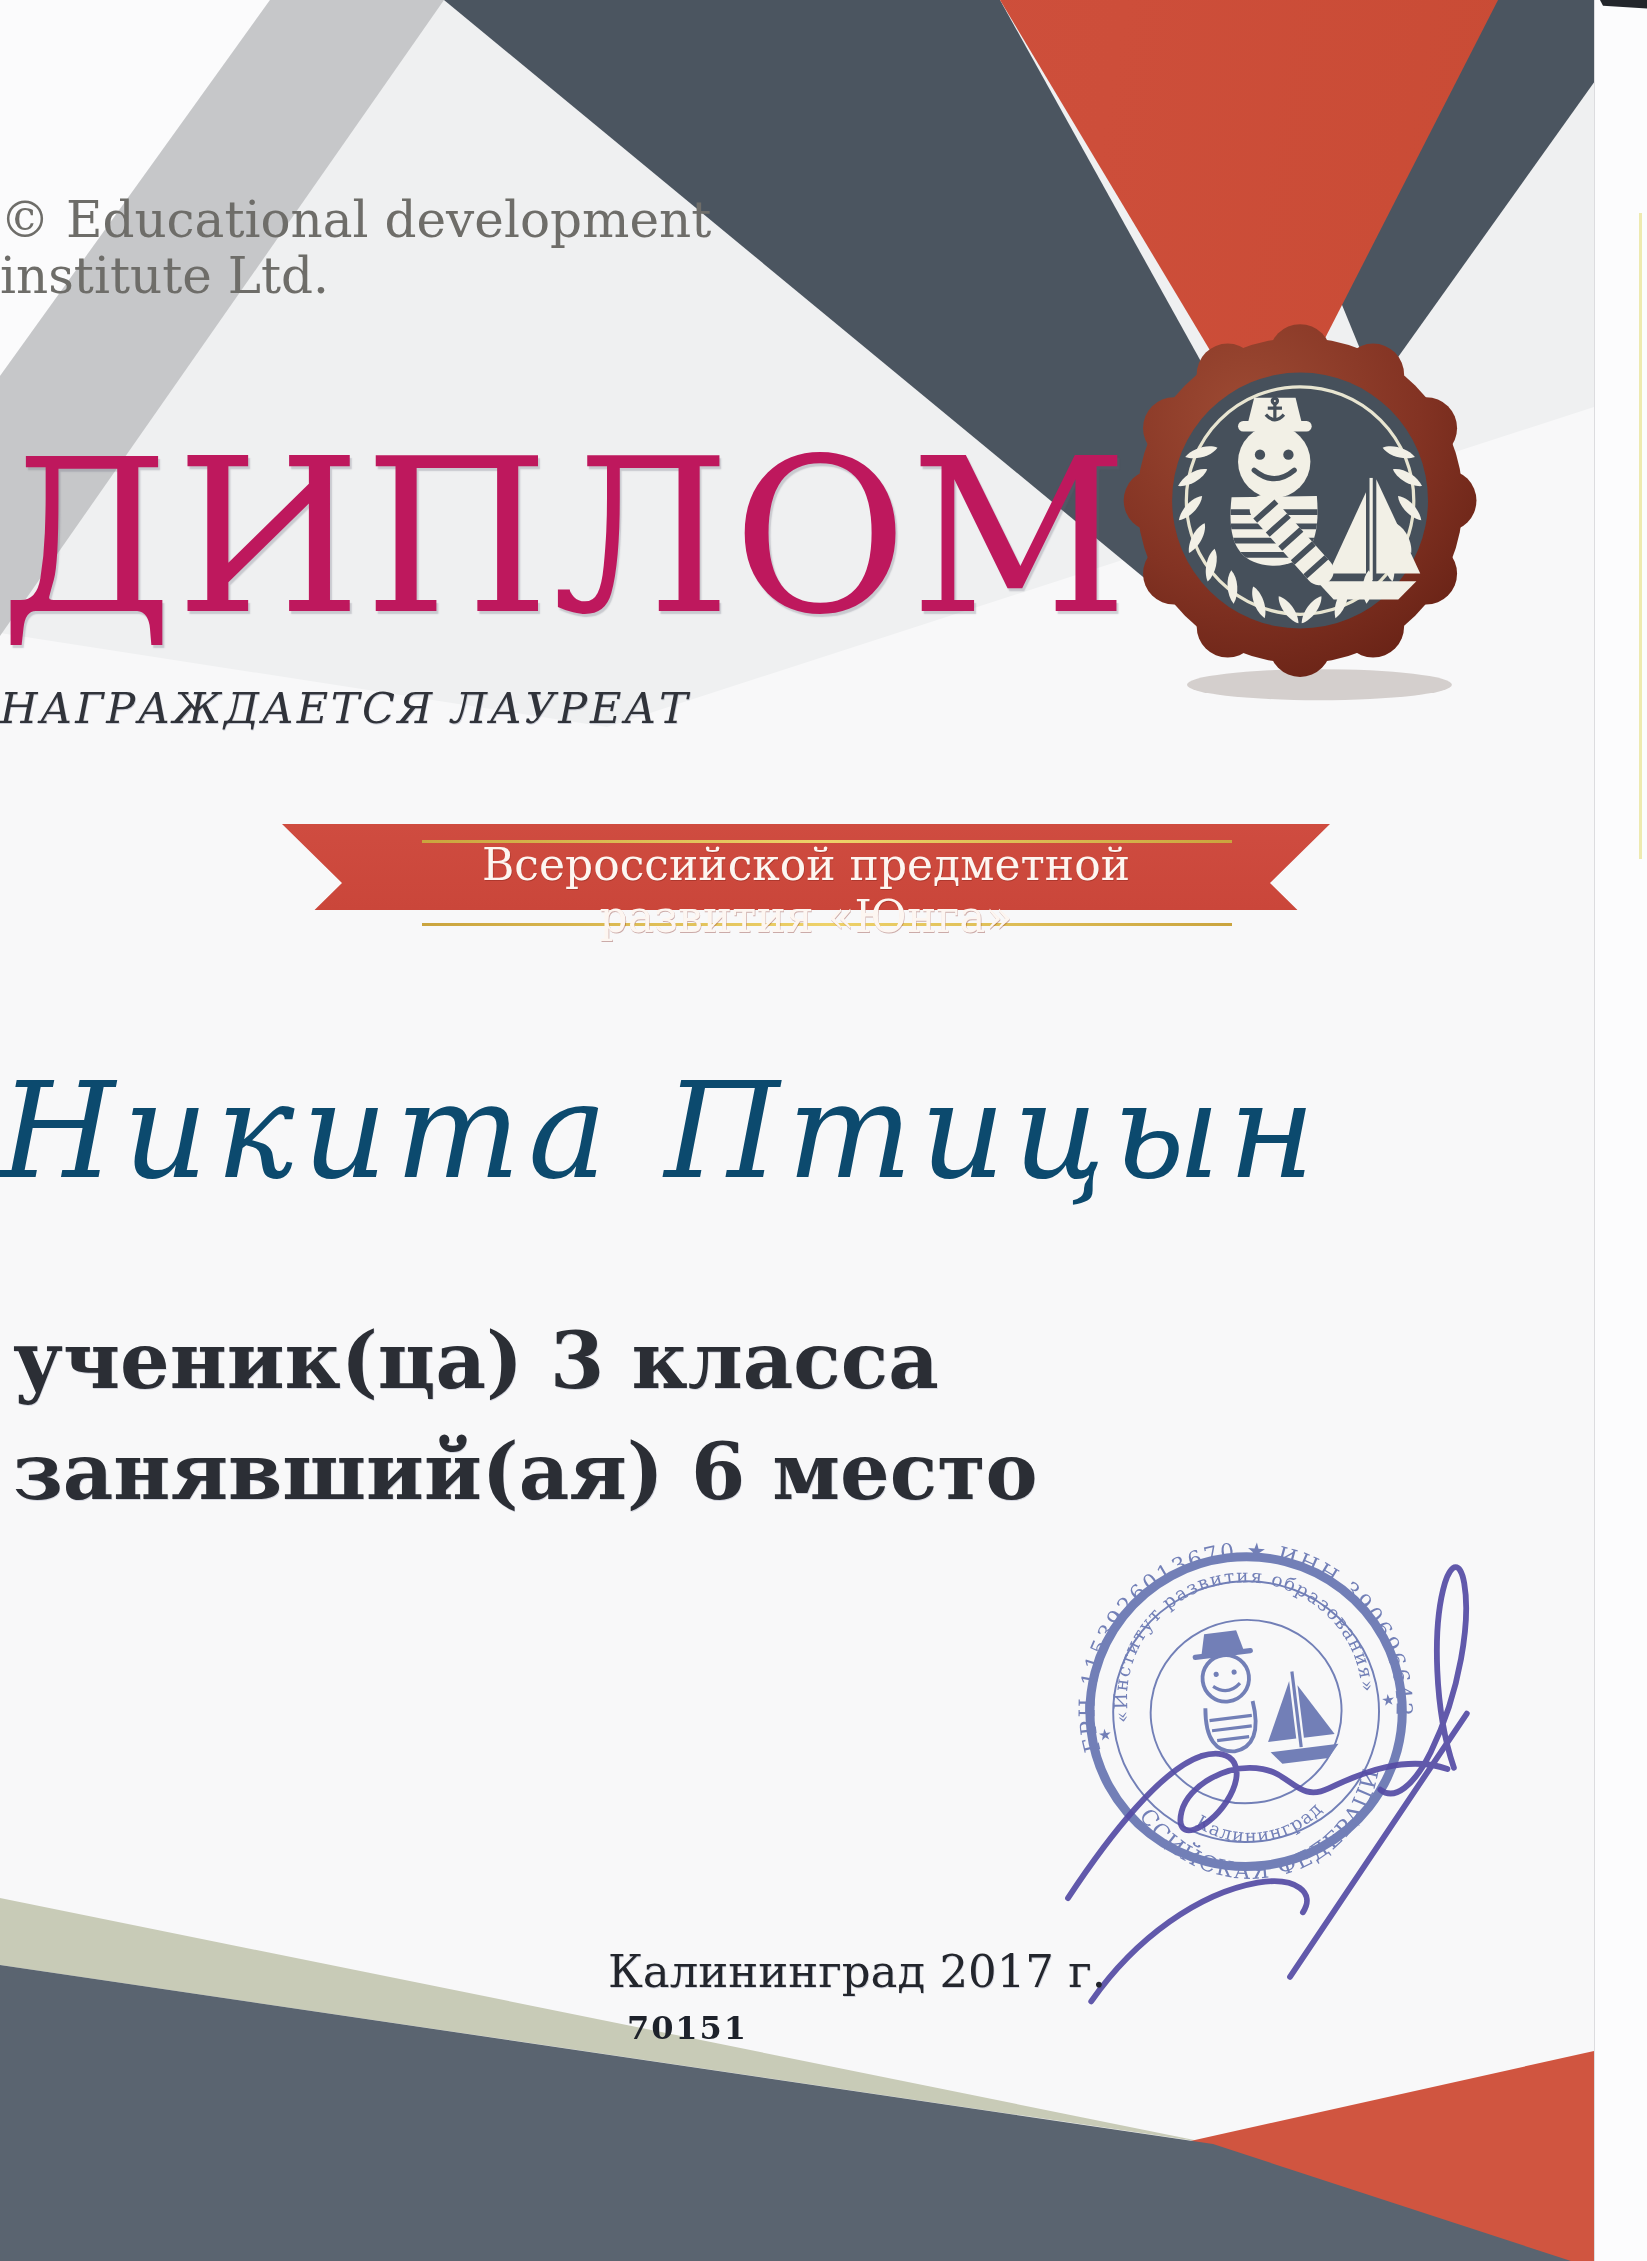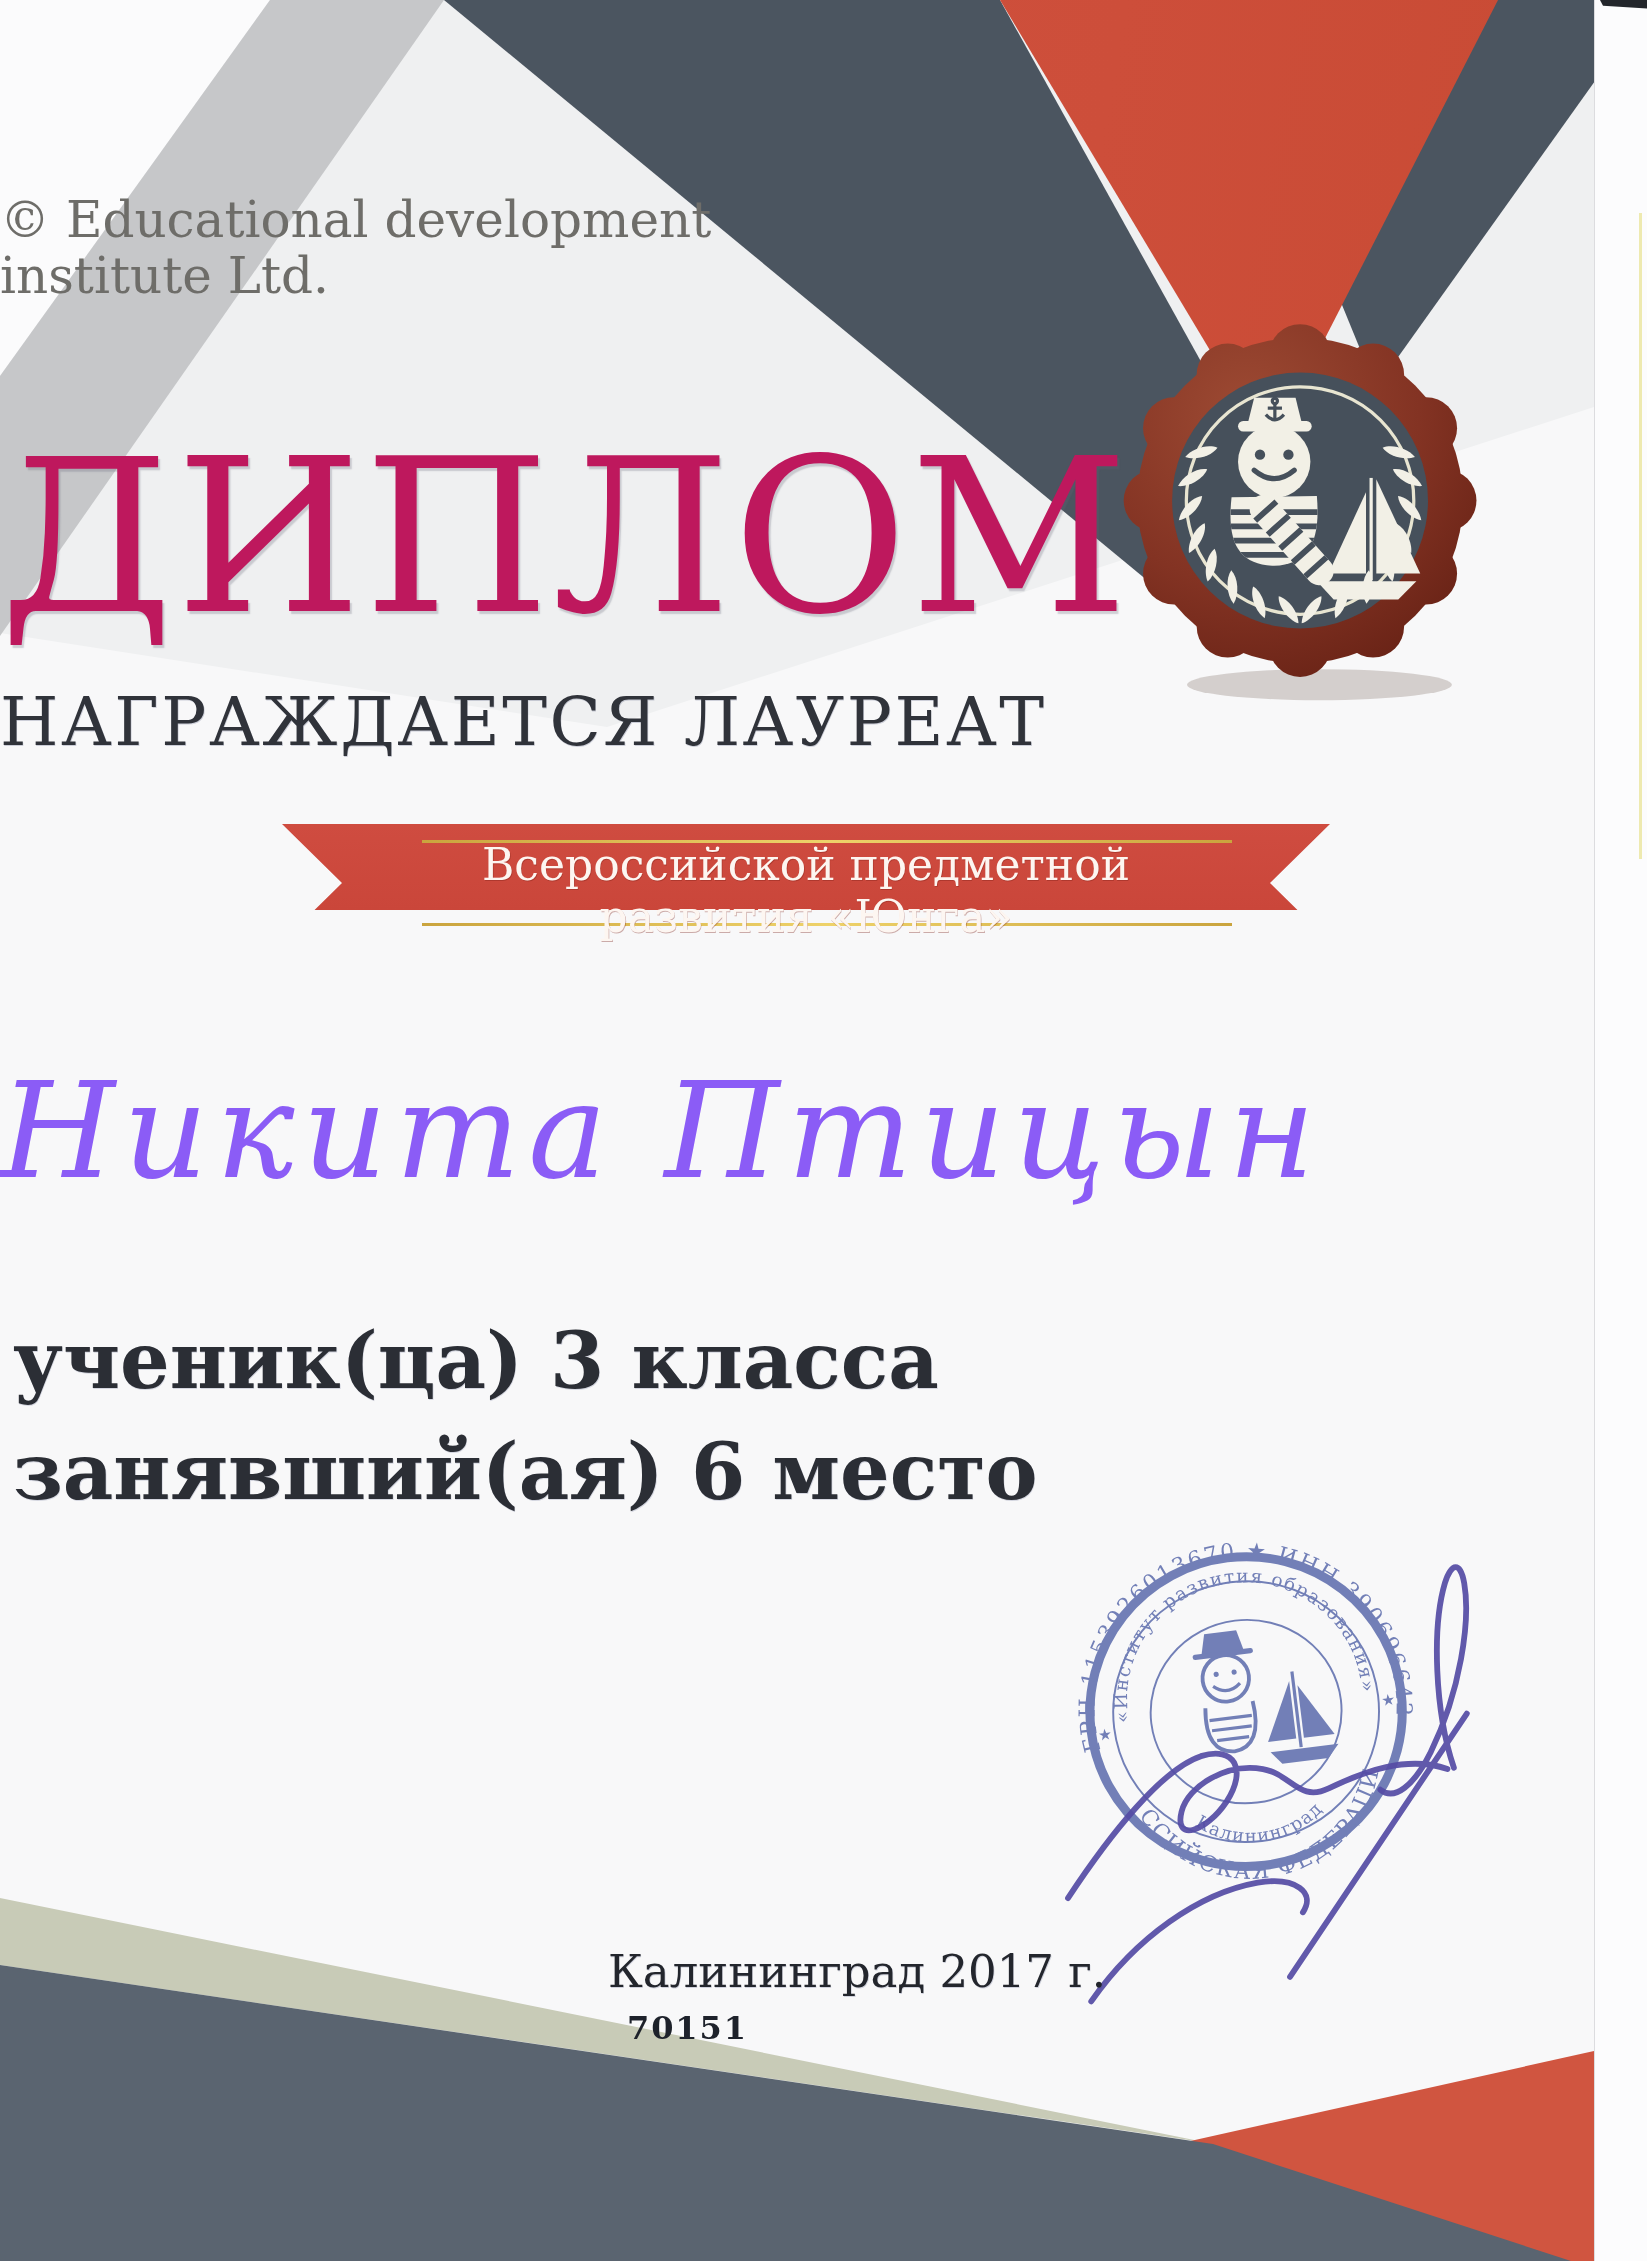--- a/index.html
+++ b/index.html
@@ -22,26 +22,26 @@
   .bg-olive{background:var(--olive);clip-path:polygon(0px 1898px,1209px 2143px,0px 1965px);}
   .bg-red-bottom{background:#d05540;clip-path:polygon(1177px 2144px,1594px 2051px,1594px 2261px,1492px 2261px);}
   .bg-slate-bottom{background:var(--slate-deep);clip-path:polygon(0px 1965px,1213px 2144px,1571px 2261px,0px 2261px);}
   .scan-margin{position:absolute;left:1594px;top:0;width:53px;height:2261px;background:#fcfcfd;border-left:0.6px solid #dcdcdf;}
   .scan-line-yellow{position:absolute;left:1639px;top:213px;width:3.2px;height:646px;background:#e8e28e;opacity:.7;}
   .scan-sliver{position:absolute;inset:0;background:#23262b;clip-path:polygon(1600px 0px,1647px 0px,1647px 8.4px,1603px 5.8px);}
 
   .txt{position:absolute;text-align:left;white-space:nowrap;}
   .copyright{left:0;top:192px;width:743px;font-size:50px;line-height:56px;color:var(--text-gray);white-space:normal;}
   .title{left:0;top:431px;width:1288px;font-size:213px;line-height:213px;letter-spacing:2.6px;color:#be185d;text-shadow:1.9px 2.6px 1.3px rgba(100,100,120,.28);}
-  .award-line{left:0;top:683px;width:1615px;font-size:67px;letter-spacing:2.6px;color:#30333a;text-shadow:0.6px 1.3px 0 rgba(50,60,100,.22);}
+  .award-line{left:0;top:683px;width:1615px;font-size:43px;letter-spacing:2.6px;color:#30333a;text-shadow:0.6px 1.3px 0 rgba(50,60,100,.22);font-style:italic;}
   .ribbon{position:absolute;left:282px;top:824px;width:1048px;height:86px;background:linear-gradient(180deg,#cf4c40 0%,#ca463a 100%);clip-path:polygon(0px 0px,1048px 0px,988px 59px,1048px 118px,0px 118px,60px 59px);}
   .ribbon .gold-line{position:absolute;left:140px;width:810px;height:2.6px;background:linear-gradient(90deg,#caa43e,#eed26a,#caa43e);}
   .gold-top{top:16px;} .gold-bottom{top:99px;}
   .ribbon-text{position:absolute;left:0;top:15px;width:100%;text-align:center;font-size:44px;line-height:52px;color:#fdf6f1;text-shadow:0.6px 1.3px 0.6px rgba(120,30,20,.35);}
-  .recipient{left:0;top:1054px;width:1582px;font-size:132px;letter-spacing:7.8px;font-style:italic;color:#8b5cf6;}
+  .recipient{left:0;top:1054px;width:1582px;font-size:132px;letter-spacing:7.8px;font-style:italic;color:#0c4a6e;}
   .details{left:13px;top:1305px;width:1582px;font-size:78px;line-height:111px;color:var(--text-dark);text-shadow:0.6px 1.3px 0 rgba(50,60,110,.18);white-space:normal;font-weight:bold;}
   .city-year{left:608px;top:1945px;width:1292px;font-size:45px;color:#23262d;text-shadow:0.6px 1.3px 0 rgba(50,60,110,.2);}
   .cert-number{left:627px;top:2009px;width:1292px;font-size:32px;font-weight:bold;letter-spacing:1.9px;color:#1e222b;}
   svg{position:absolute;overflow:visible;}
 </style>
 </head>
 <body>
 
 <div class="page">
 

